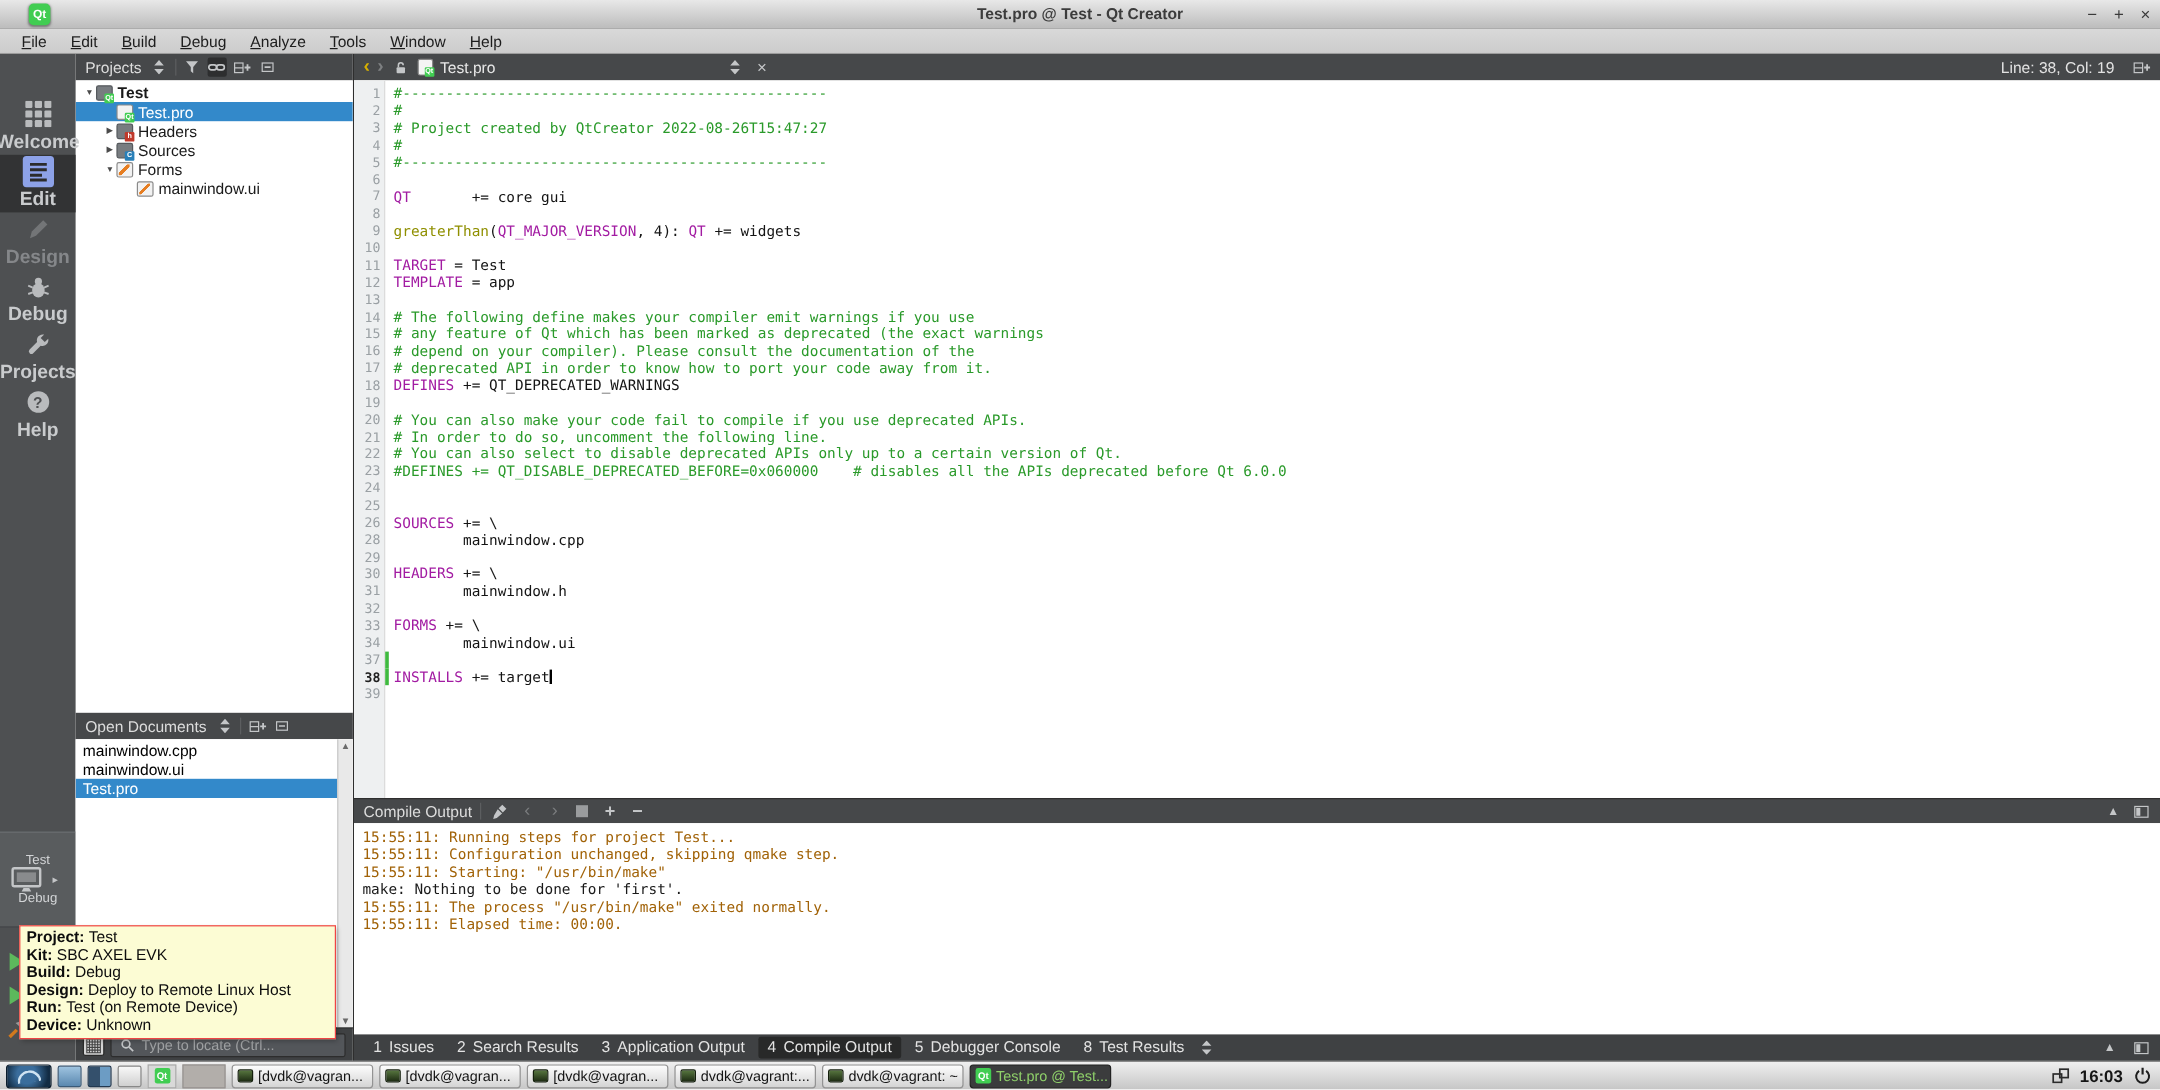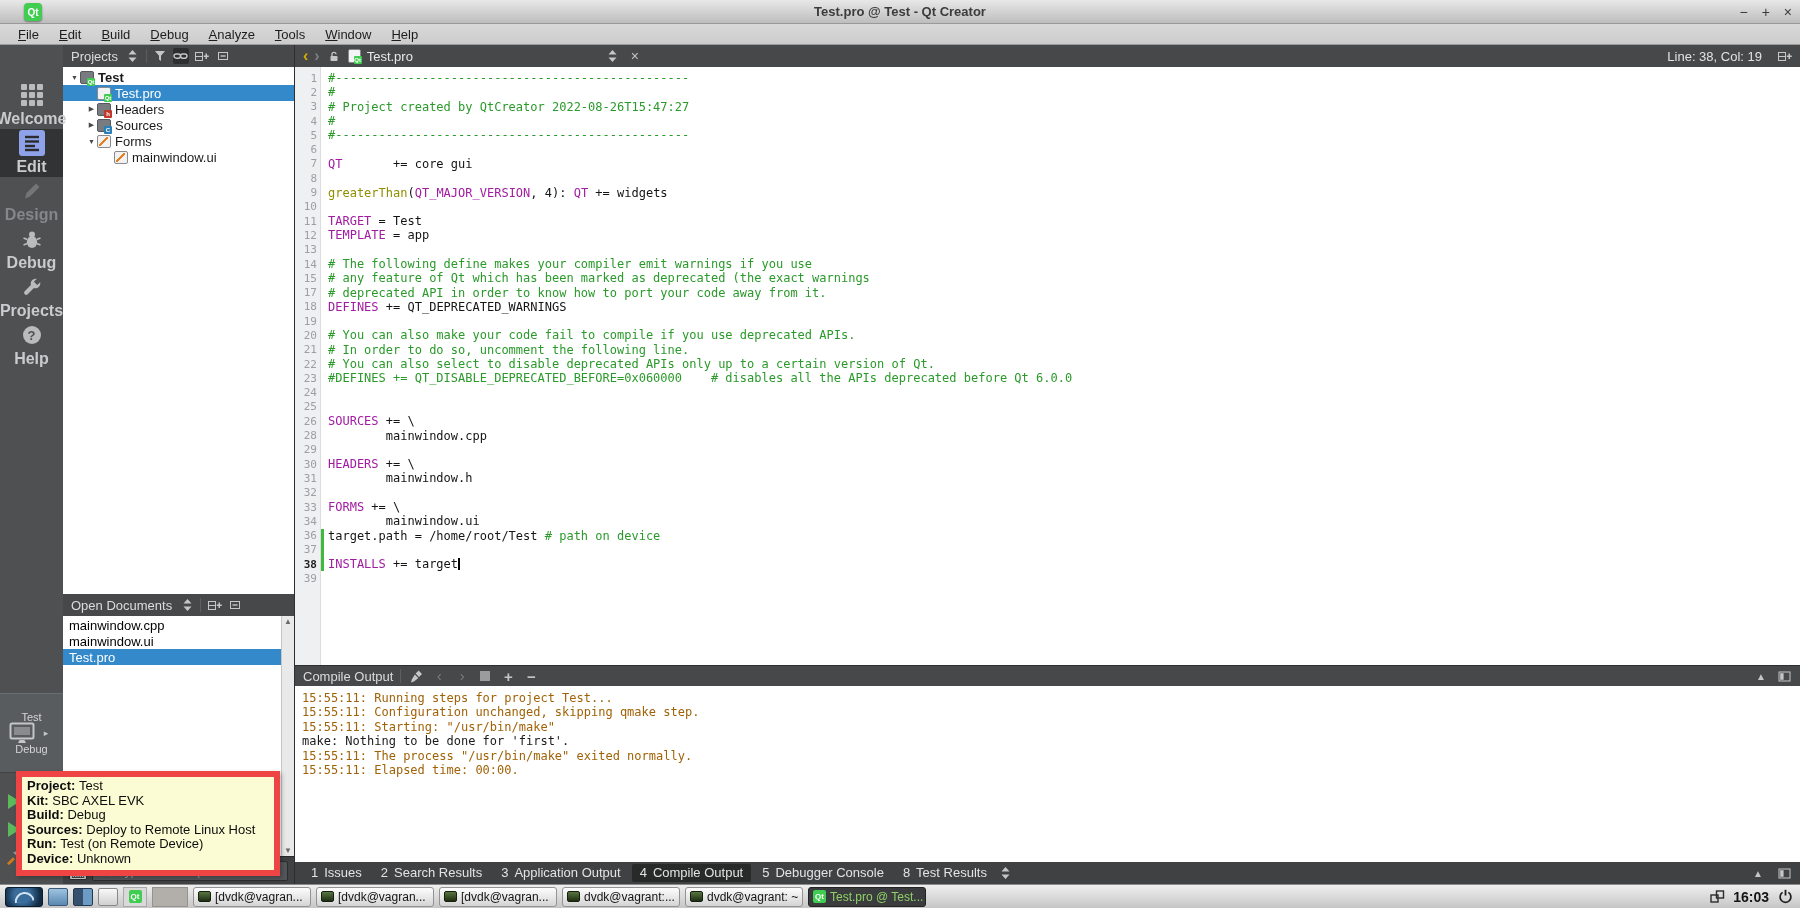--- a/index.html
+++ b/index.html
@@ -139,21 +139,21 @@
             border-radius:3px; display:flex; align-items:center; gap:4px; padding:0 4px; font-size:12px;
             color:#141414; overflow:hidden; white-space:nowrap; flex:none; }
   .tb-win.active { background:#3b3c3d; border-color:#222; color:#8fd06a; }
   .term-ic { width:13px; height:11px; flex:none; background:linear-gradient(#57763f,#1f2d14); border:1px solid #141f0c; border-radius:2px; }
   .qt-ic { width:13px; height:13px; flex:none; background:#41cd52; color:#fff; font-size:8px; font-weight:bold;
            border-radius:2px; display:inline-flex; align-items:center; justify-content:center; }
   .tb-right { margin-left:auto; display:flex; align-items:center; gap:8px; padding-right:2px; }
   .clock { font-size:14px; font-weight:bold; color:#151515; }
 
   
-  .tooltip { position:absolute; left:16px; top:771px; width:264px; background:#fcfcd4; border:6px solid #ef4444;
+  .tooltip { position:absolute; left:16px; top:771px; width:264px; background:#fcfcd4; border:1px solid #ef4444;
              font-size:13px; color:#0d0d0d; padding:2px 5px 3px; z-index:60; line-height:14.6px; box-shadow:2px 2px 4px rgba(0,0,0,.25); }
   .tooltip .trowt b { font-weight:bold; }
 </style>
 </head>
 <body>
 
 <div class="titlebar">
   <span class="app-badge">Qt</span>
   <div class="titletext">Test.pro @ Test - Qt Creator</div>
   <div class="win-controls">
@@ -525,20 +525,25 @@
             <span class="lnum">14</span>
             <span class="cbar"></span>
             <span class="ctext"><span class="seg-c"># The following define makes your compiler emit warnings if you use</span></span>
           </div>
           <div class="cline">
             <span class="lnum">15</span>
             <span class="cbar"></span>
             <span class="ctext"><span class="seg-c"># any feature of Qt which has been marked as deprecated (the exact warnings</span></span>
           </div>
           <div class="cline">
+            <span class="lnum">16</span>
+            <span class="cbar"></span>
+            <span class="ctext"><span class="seg-c"># depend on your compiler). Please consult the documentation of the</span></span>
+          </div>
+          <div class="cline">
             <span class="lnum">17</span>
             <span class="cbar"></span>
             <span class="ctext"><span class="seg-c"># deprecated API in order to know how to port your code away from it.</span></span>
           </div>
           <div class="cline">
             <span class="lnum">18</span>
             <span class="cbar"></span>
             <span class="ctext"><span class="seg-k">DEFINES</span><span class="seg-p"> += QT_DEPRECATED_WARNINGS</span></span>
           </div>
           <div class="cline">
@@ -608,25 +613,20 @@
           </div>
           <div class="cline">
             <span class="lnum">33</span>
             <span class="cbar"></span>
             <span class="ctext"><span class="seg-k">FORMS</span><span class="seg-p"> += \</span></span>
           </div>
           <div class="cline">
             <span class="lnum">34</span>
             <span class="cbar"></span>
             <span class="ctext"><span class="seg-p">        mainwindow.ui</span></span>
-          </div>
-          <div class="cline">
-            <span class="lnum">36</span>
-            <span class="cbar on"></span>
-            <span class="ctext"><span class="seg-p">target.path = /home/root/Test </span><span class="seg-c"># path on device</span></span>
           </div>
           <div class="cline">
             <span class="lnum">37</span>
             <span class="cbar on"></span>
             <span class="ctext"></span>
           </div>
           <div class="cline">
             <span class="lnum cur">38</span>
             <span class="cbar on"></span>
             <span class="ctext"><span class="seg-k">INSTALLS</span><span class="seg-p"> += target</span><span class="caret"></span></span>
@@ -778,16 +778,16 @@
           <line x1="7.5" y1="0.8" x2="7.5" y2="6.5" stroke="#1e1e1e" stroke-width="1.8"></line>
         </svg>
       </span>
     </div>
   </div>
 
 <div class="tooltip" id="tooltip">
     <div class="trowt"><b>Project: </b>Test</div>
     <div class="trowt"><b>Kit: </b>SBC AXEL EVK</div>
     <div class="trowt"><b>Build: </b>Debug</div>
-    <div class="trowt"><b>Sources: </b>Deploy to Remote Linux Host</div>
+    <div class="trowt"><b>Design: </b>Deploy to Remote Linux Host</div>
     <div class="trowt"><b>Run: </b>Test (on Remote Device)</div>
     <div class="trowt"><b>Device: </b>Unknown</div>
   </div>
 
 </body></html>

